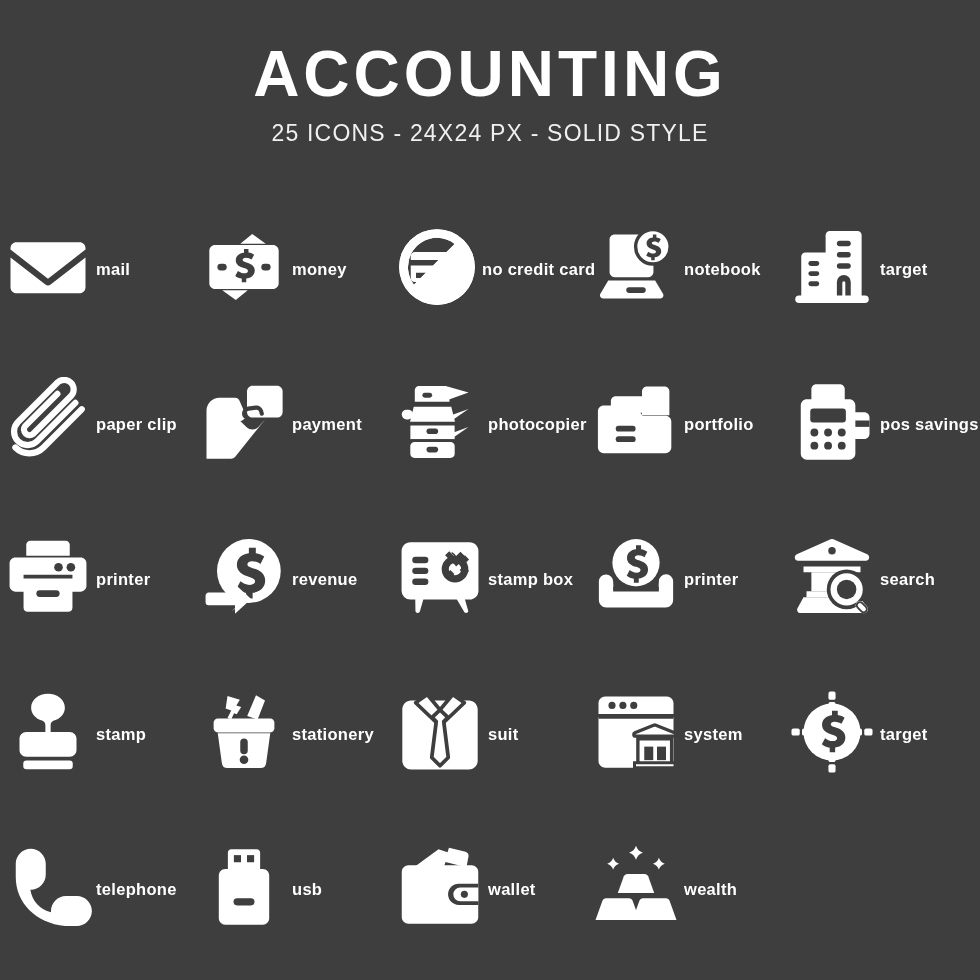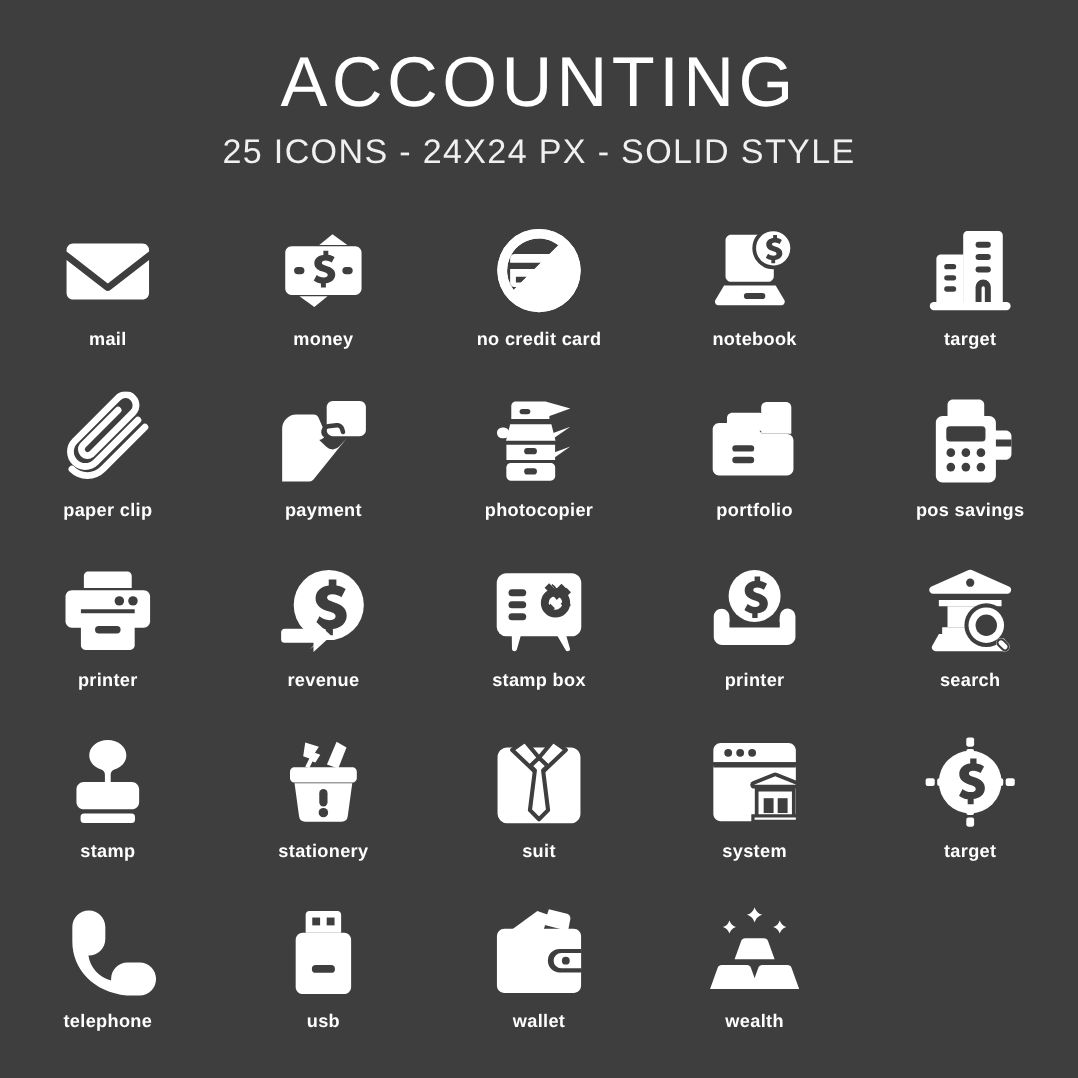--- a/index.html
+++ b/index.html
@@ -19,44 +19,44 @@
     position: relative;
     box-sizing: border-box;
   }
   .header {
     text-align: center;
     padding-top: 42px;
   }
   .title {
     color: #ffffff;
     font-size: 64px;
-    font-weight: normal;
+    font-weight: bold;
     letter-spacing: 4px;
     line-height: 1;
     margin: 0;
     text-transform: uppercase;
   }
   .subtitle {
     color: #f0f0f0;
-    font-size: 31px;
+    font-size: 23px;
     font-weight: normal;
     letter-spacing: 1.2px;
     margin: 14px 0 0 0;
     text-transform: uppercase;
   }
   .grid {
     margin-top: 42px;
     display: grid;
     grid-template-columns: repeat(5, 196px);
     grid-template-rows: repeat(5, 155px);
     justify-content: center;
   }
   .cell {
     display: flex;
-    flex-direction: column;
+    flex-direction: row;
     align-items: center;
     justify-content: flex-start;
   }
   .icon-wrap {
     width: 96px;
     height: 96px;
     display: flex;
     align-items: center;
     justify-content: center;
   }

